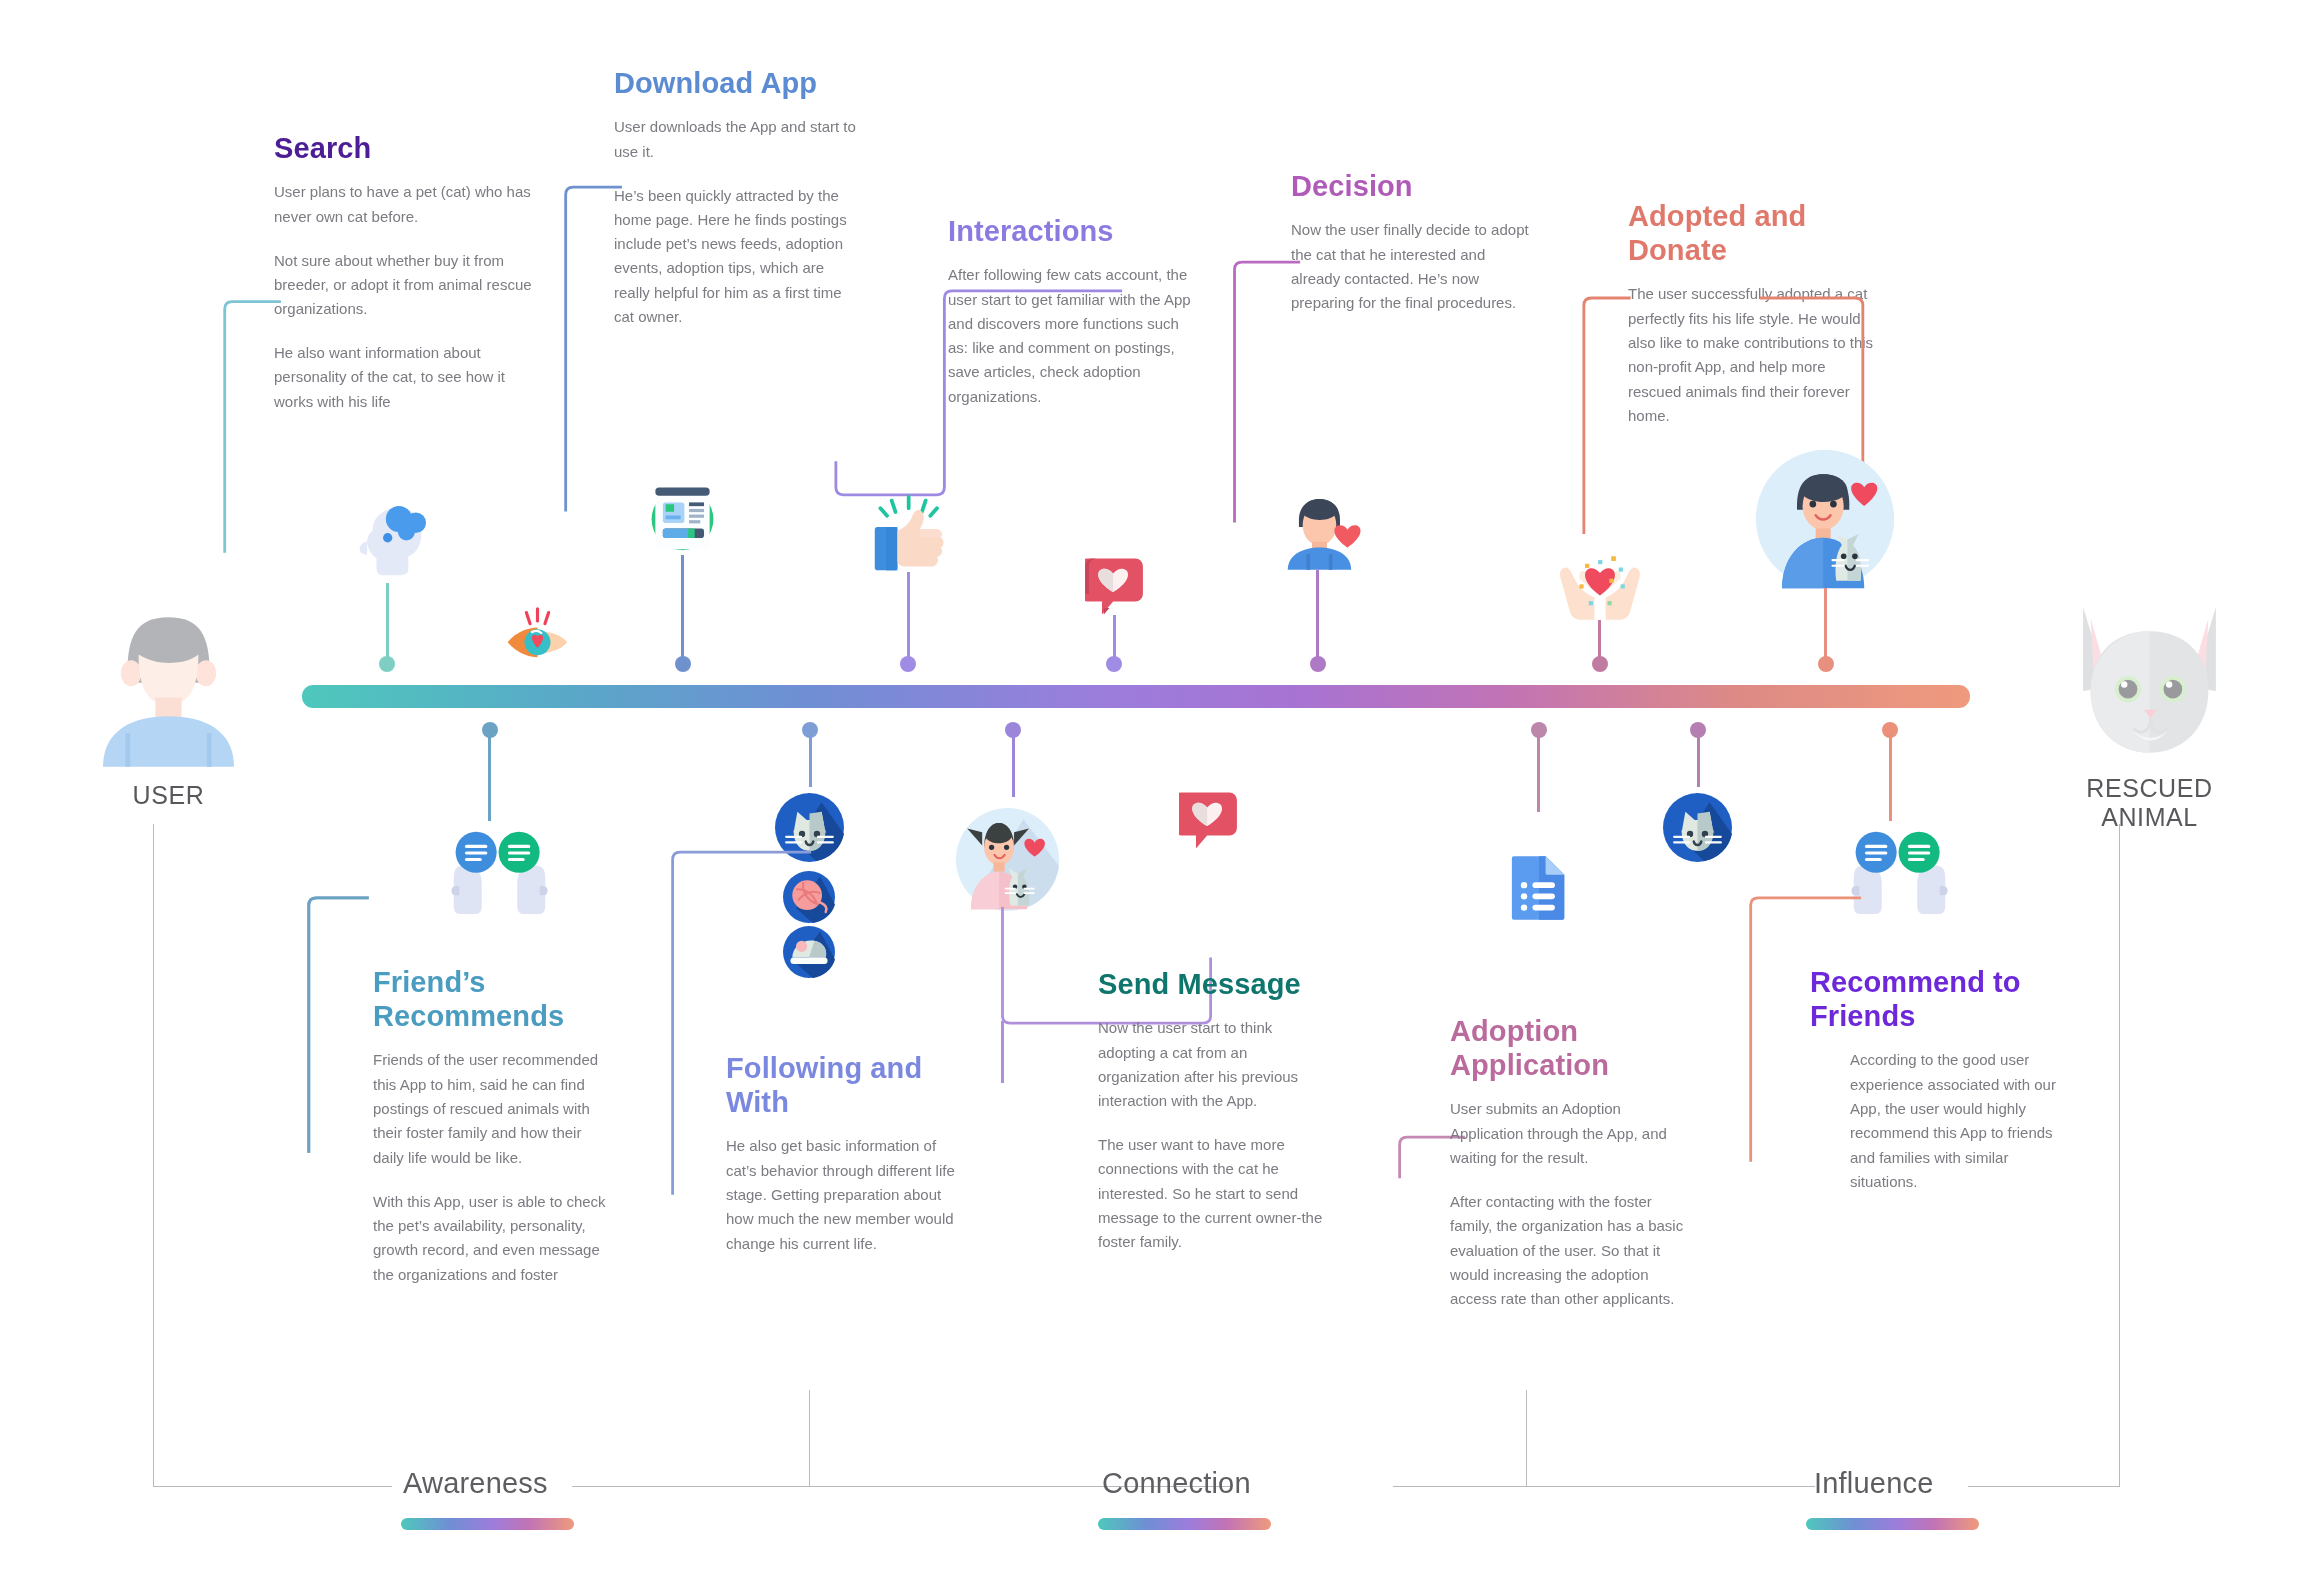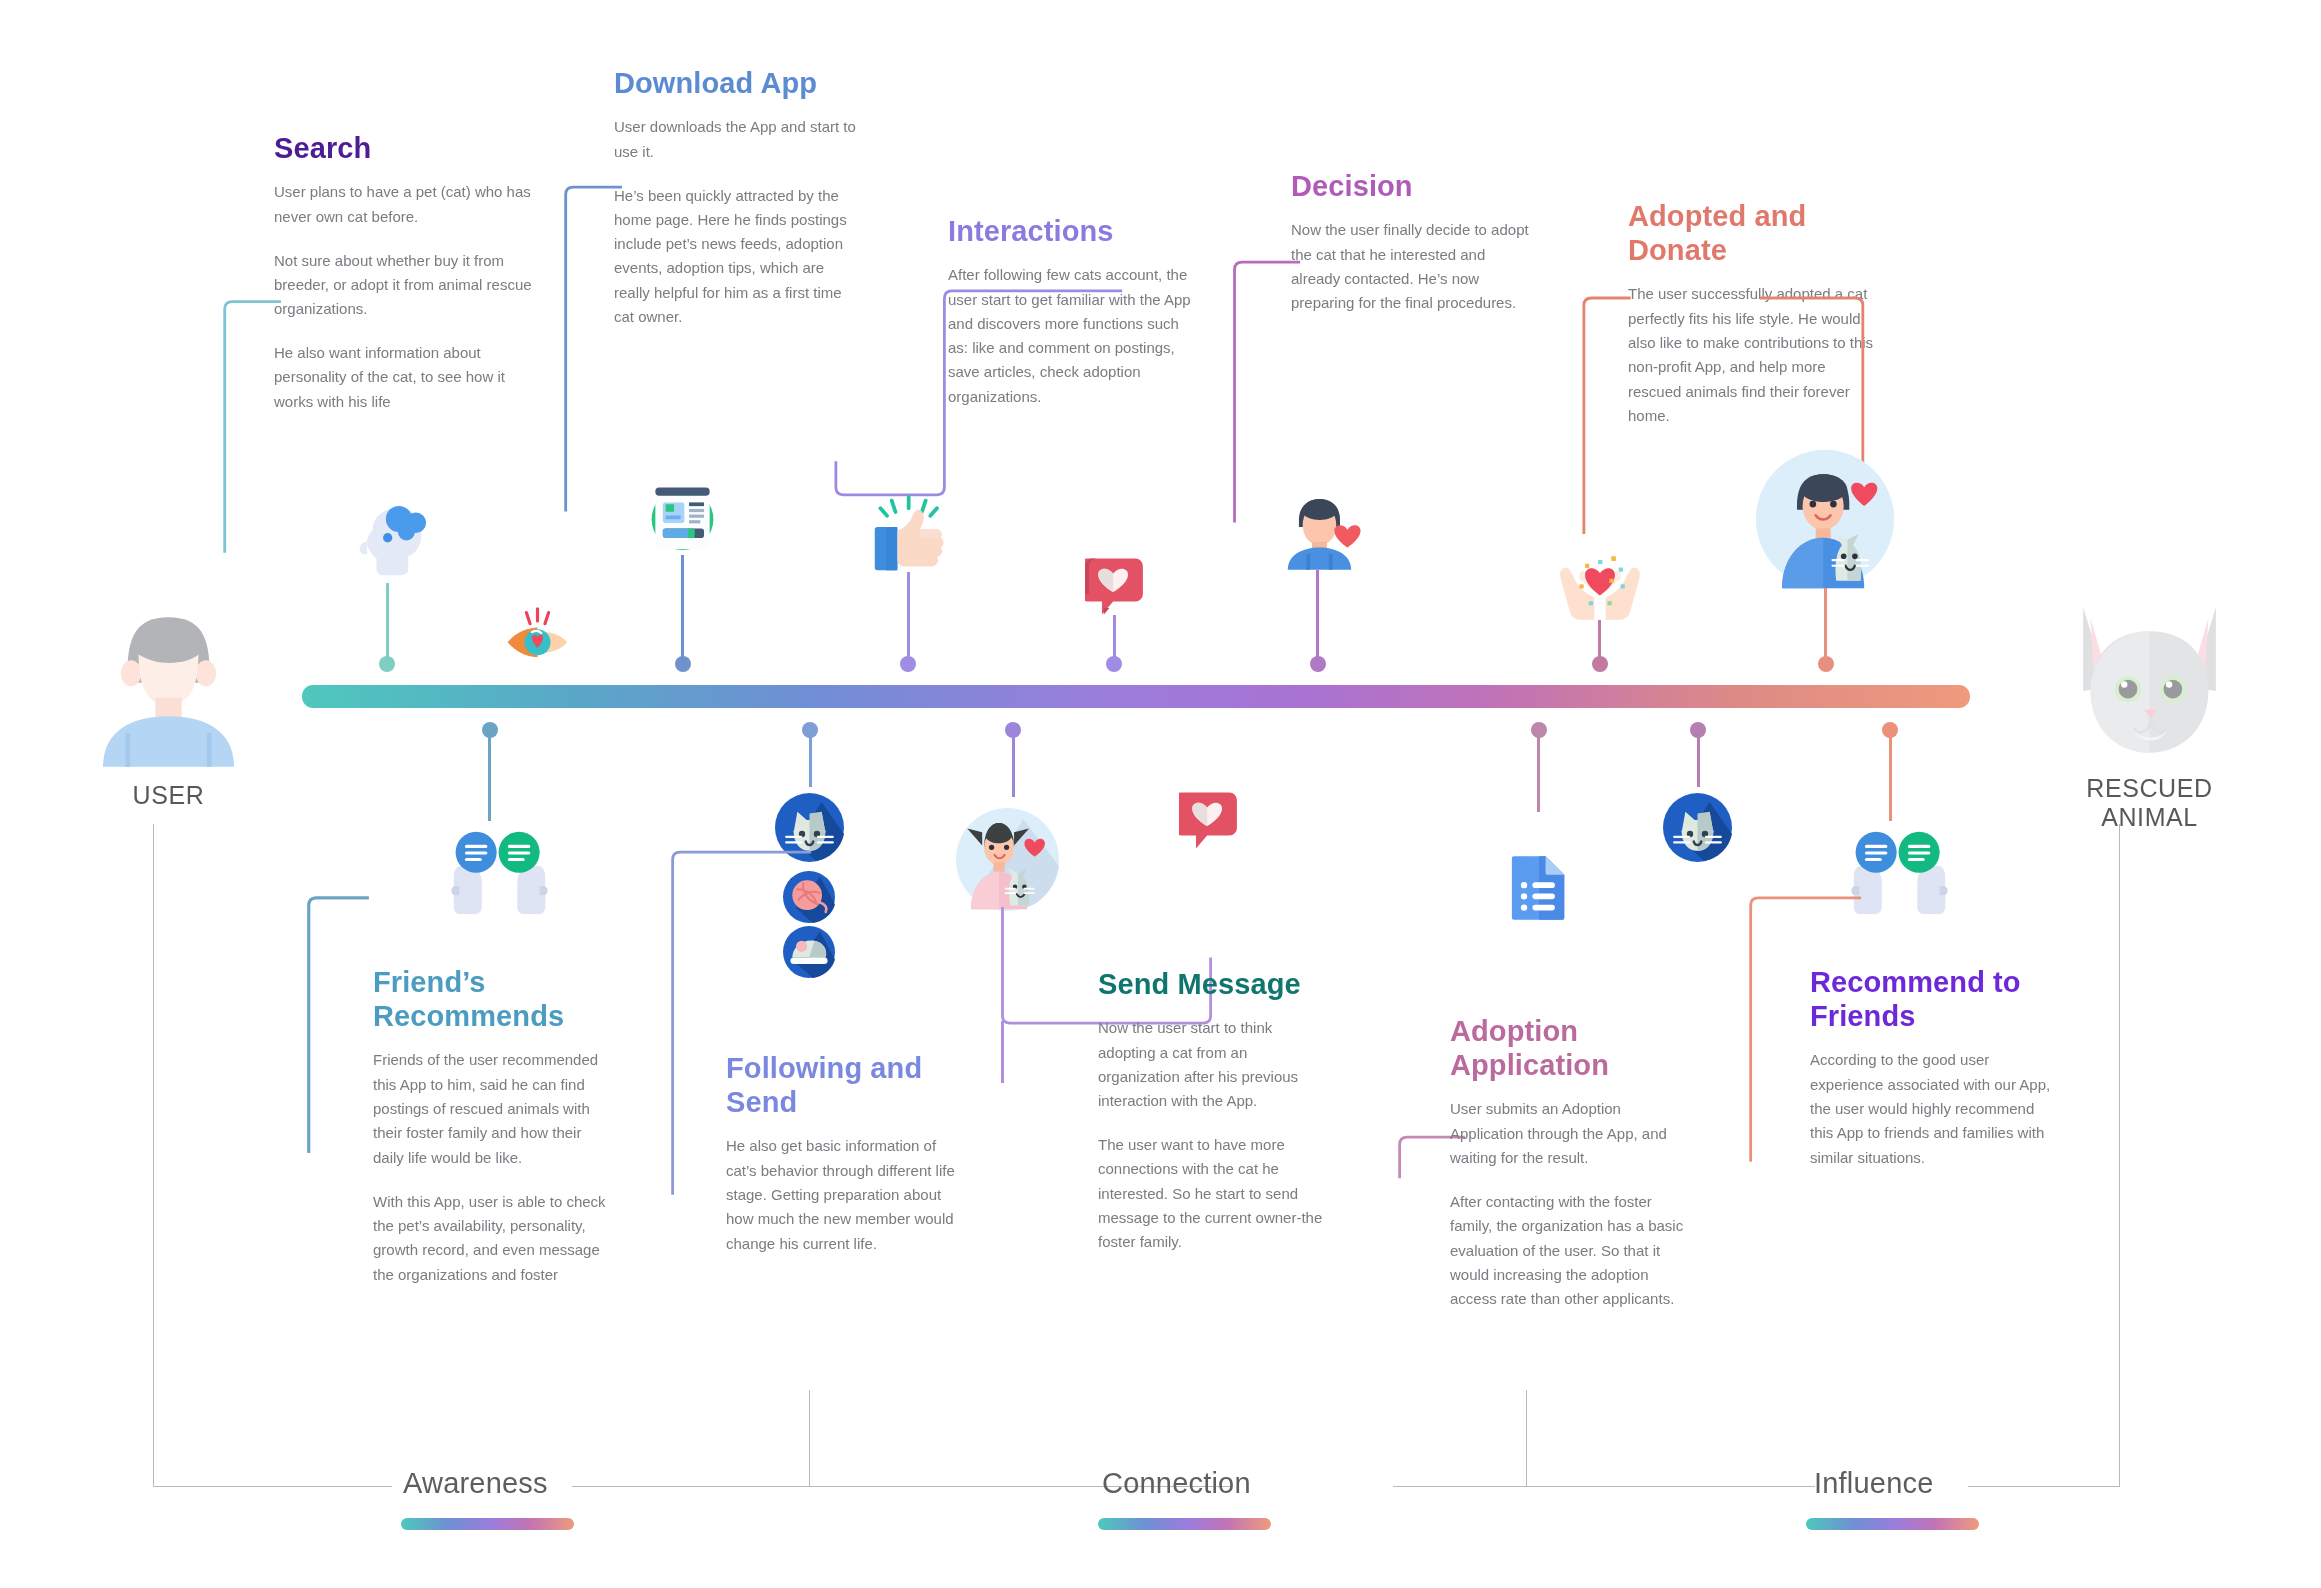--- a/index.html
+++ b/index.html
@@ -320,21 +320,21 @@
       <path d="M10 34 C10 22 22 14 34 16 C44 18 48 26 46 34 Z" fill="#dfe9e2"></path>
       <path d="M34 16 C44 18 48 26 46 34 L28 34 Z" fill="#b7c9c9"></path>
       <circle cx="20" cy="22" r="6" fill="#f7b8bc"></circle>
       <rect x="8" y="34" width="40" height="7" rx="3.5" fill="#fbfdfb"></rect>
     </svg>
   </div>
   <svg class="bracket" style="left:665px;top:839px;" width="150" height="365" viewBox="0 0 160 390">
     <path d="M156 14 H16 Q8 14 8 22 V380" stroke="#8a9bd8" stroke-width="3" fill="none"></path>
   </svg>
   <div class="abs" style="left:726px;top:1051px;width:234px;">
-    <div class="stage-title" style="color:#7b88e0;">Following and Send</div>
+    <div class="stage-title" style="color:#7b88e0;">Following and With</div>
     <div class="stage-body" style="margin-top:15px;">
       <p>He also get basic information of cat’s behavior through different life stage. Getting preparation about how much the new member would change his current life.</p>
     </div>
   </div>
 
   <div class="dot" style="left:1005px;top:722px;background:#9b86d9;"></div>
   <div class="vline" style="left:1012px;top:731px;height:66px;background:#9b86d9;"></div>
   <div class="icon" style="left:956px;top:808px;">
     <svg width="103" height="103" viewBox="0 0 110 110">
       <circle cx="55" cy="55" r="55" fill="#ddeefb"></circle>
@@ -438,21 +438,21 @@
       <rect x="62" y="18" width="24" height="3.4" rx="1.7" fill="#fff"></rect>
       <rect x="62" y="25" width="24" height="3.4" rx="1.7" fill="#fff"></rect>
       <rect x="62" y="32" width="18" height="3.4" rx="1.7" fill="#fff"></rect>
     </svg>
   </div>
   <svg class="bracket" style="left:1743px;top:881px;" width="122" height="290" viewBox="0 0 130 310">
     <path d="M126 18 H16 Q8 18 8 26 V300" stroke="#ec9179" stroke-width="3" fill="none"></path>
   </svg>
   <div class="abs" style="left:1810px;top:965px;width:248px;">
     <div class="stage-title" style="color:#6d28d9;">Recommend to Friends</div>
-    <div class="stage-body" style="margin-top:15px;">
+    <div class="stage-body" style="margin-top:15px;margin-left:40px;">
       <p>According to the good user experience associated with our App, the user would highly recommend this App to friends and families with similar situations.</p>
     </div>
   </div>
 
   <div class="phase-tick" style="left:153px;top:824px;height:662px;"></div>
   <div class="phase-tick" style="left:809px;top:1390px;height:97px;"></div>
   <div class="phase-tick" style="left:1526px;top:1390px;height:97px;"></div>
   <div class="phase-tick" style="left:2119px;top:824px;height:662px;"></div>
 
   <div class="phase-rule" style="left:153px;top:1486px;width:239px;"></div>

